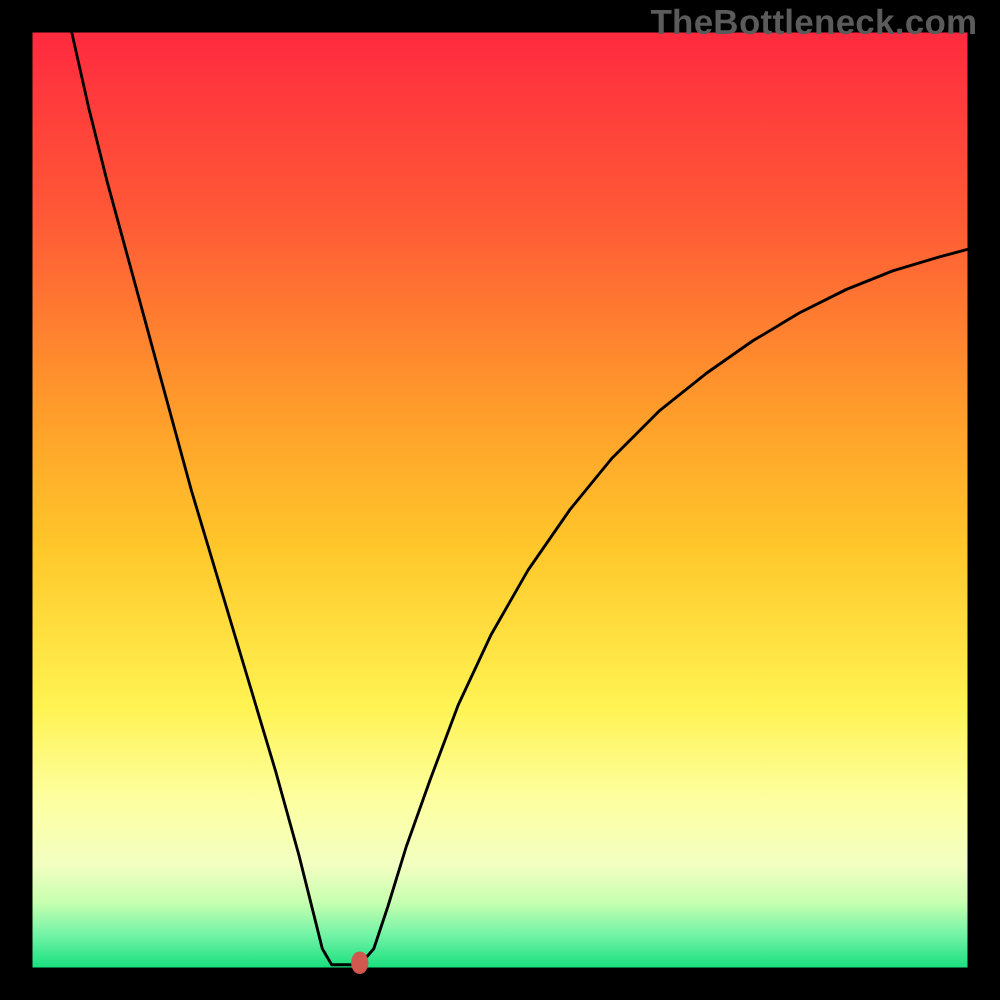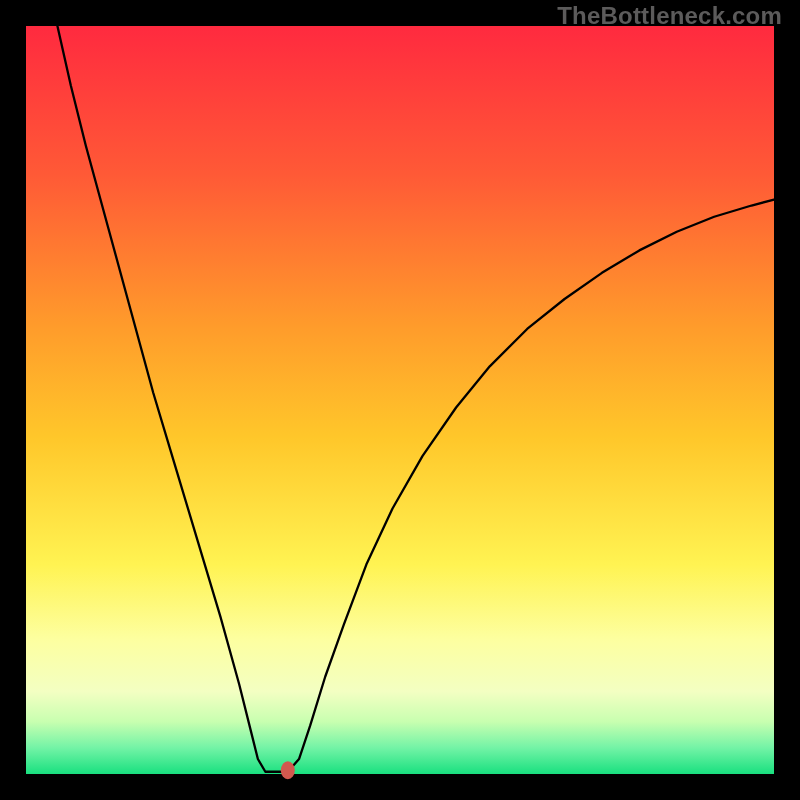--- a/index.html
+++ b/index.html
@@ -15,21 +15,21 @@
     position: relative;
     width: 800px;
     height: 800px;
     background: #000000;
   }
   .watermark {
     position: absolute;
     top: 2px;
     right: 18px;
     color: #5c5b5b;
-    font-size: 24px;
+    font-size: 28px;
     font-weight: 600;
     letter-spacing: 0.2px;
     z-index: 10;
   }
   svg {
     position: absolute;
     top: 0;
     left: 0;
   }
 </style>

